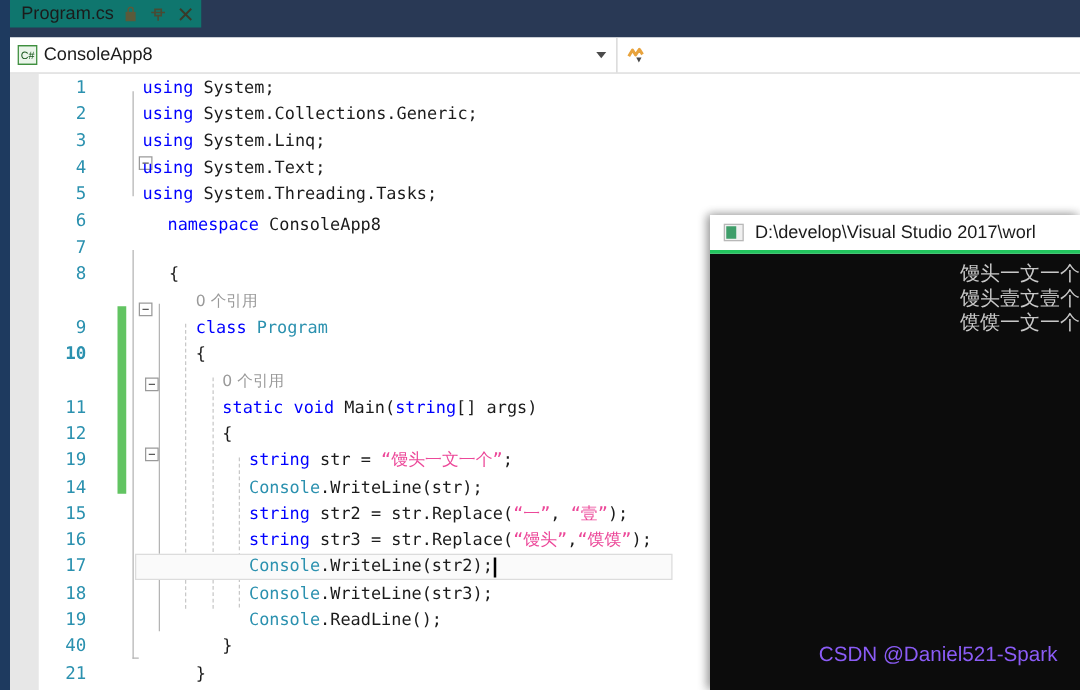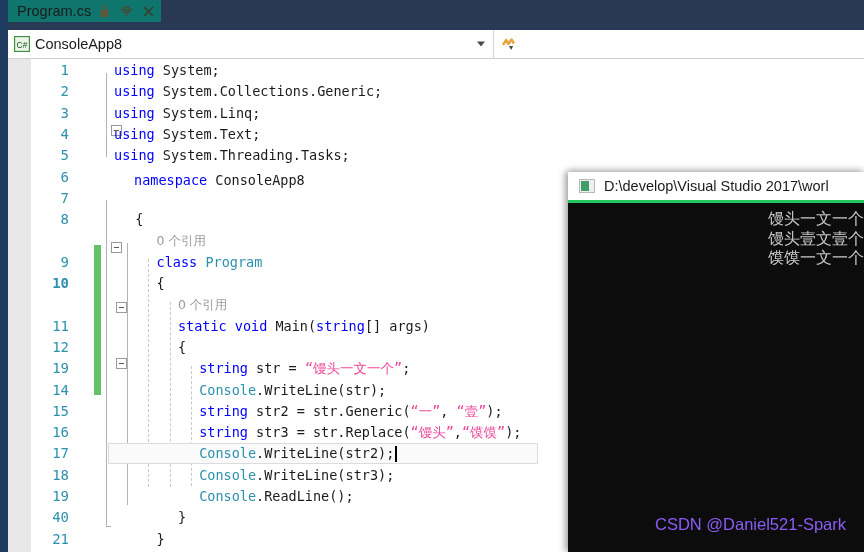--- a/index.html
+++ b/index.html
@@ -203,21 +203,21 @@
         <div class="ctext cl" style="top: 235.3px; left: 169.9px;">0 个引用</div>
         <div class="lnum" style="top: 256.6px;">11</div>
         <div class="ctext" style="top: 256.6px; left: 169.9px;"><span class="kw">static</span><span class="pl"> </span><span class="kw">void</span><span class="pl"> Main(</span><span class="kw">string</span><span class="pl">[] args)</span></div>
         <div class="lnum" style="top: 277.9px;">12</div>
         <div class="ctext" style="top: 277.9px; left: 169.9px;"><span class="pl">{</span></div>
         <div class="lnum" style="top: 299.2px;">19</div>
         <div class="ctext" style="top: 299.2px; left: 191.2px;"><span class="kw">string</span><span class="pl"> str = </span><span class="st">“馒头一文一个”</span><span class="pl">;</span></div>
         <div class="lnum" style="top: 320.5px;">14</div>
         <div class="ctext" style="top: 320.5px; left: 191.2px;"><span class="ty">Console</span><span class="pl">.WriteLine(str);</span></div>
         <div class="lnum" style="top: 341.8px;">15</div>
-        <div class="ctext" style="top: 341.8px; left: 191.2px;"><span class="kw">string</span><span class="pl"> str2 = str.Generic(</span><span class="st">“一”</span><span class="pl">, </span><span class="st">“壹”</span><span class="pl">);</span></div>
+        <div class="ctext" style="top: 341.8px; left: 191.2px;"><span class="kw">string</span><span class="pl"> str2 = str.Replace(</span><span class="st">“一”</span><span class="pl">, </span><span class="st">“壹”</span><span class="pl">);</span></div>
         <div class="lnum" style="top: 363.1px;">16</div>
         <div class="ctext" style="top: 363.1px; left: 191.2px;"><span class="kw">string</span><span class="pl"> str3 = str.Replace(</span><span class="st">“馒头”</span><span class="pl">,</span><span class="st">“馍馍”</span><span class="pl">);</span></div>
         <div class="curline" style="top: 384.4px; width: 430px;"></div>
         <div class="lnum" style="top: 384.4px;">17</div>
         <div class="ctext" style="top: 384.4px; left: 191.2px;"><span class="ty">Console</span><span class="pl">.WriteLine(str2);</span></div>
         <div class="caret" style="top: 387.4px; left: 387.278px;"></div>
         <div class="lnum" style="top: 405.7px;">18</div>
         <div class="ctext" style="top: 405.7px; left: 191.2px;"><span class="ty">Console</span><span class="pl">.WriteLine(str3);</span></div>
         <div class="lnum" style="top: 427px;">19</div>
         <div class="ctext" style="top: 427px; left: 191.2px;"><span class="ty">Console</span><span class="pl">.ReadLine();</span></div>

